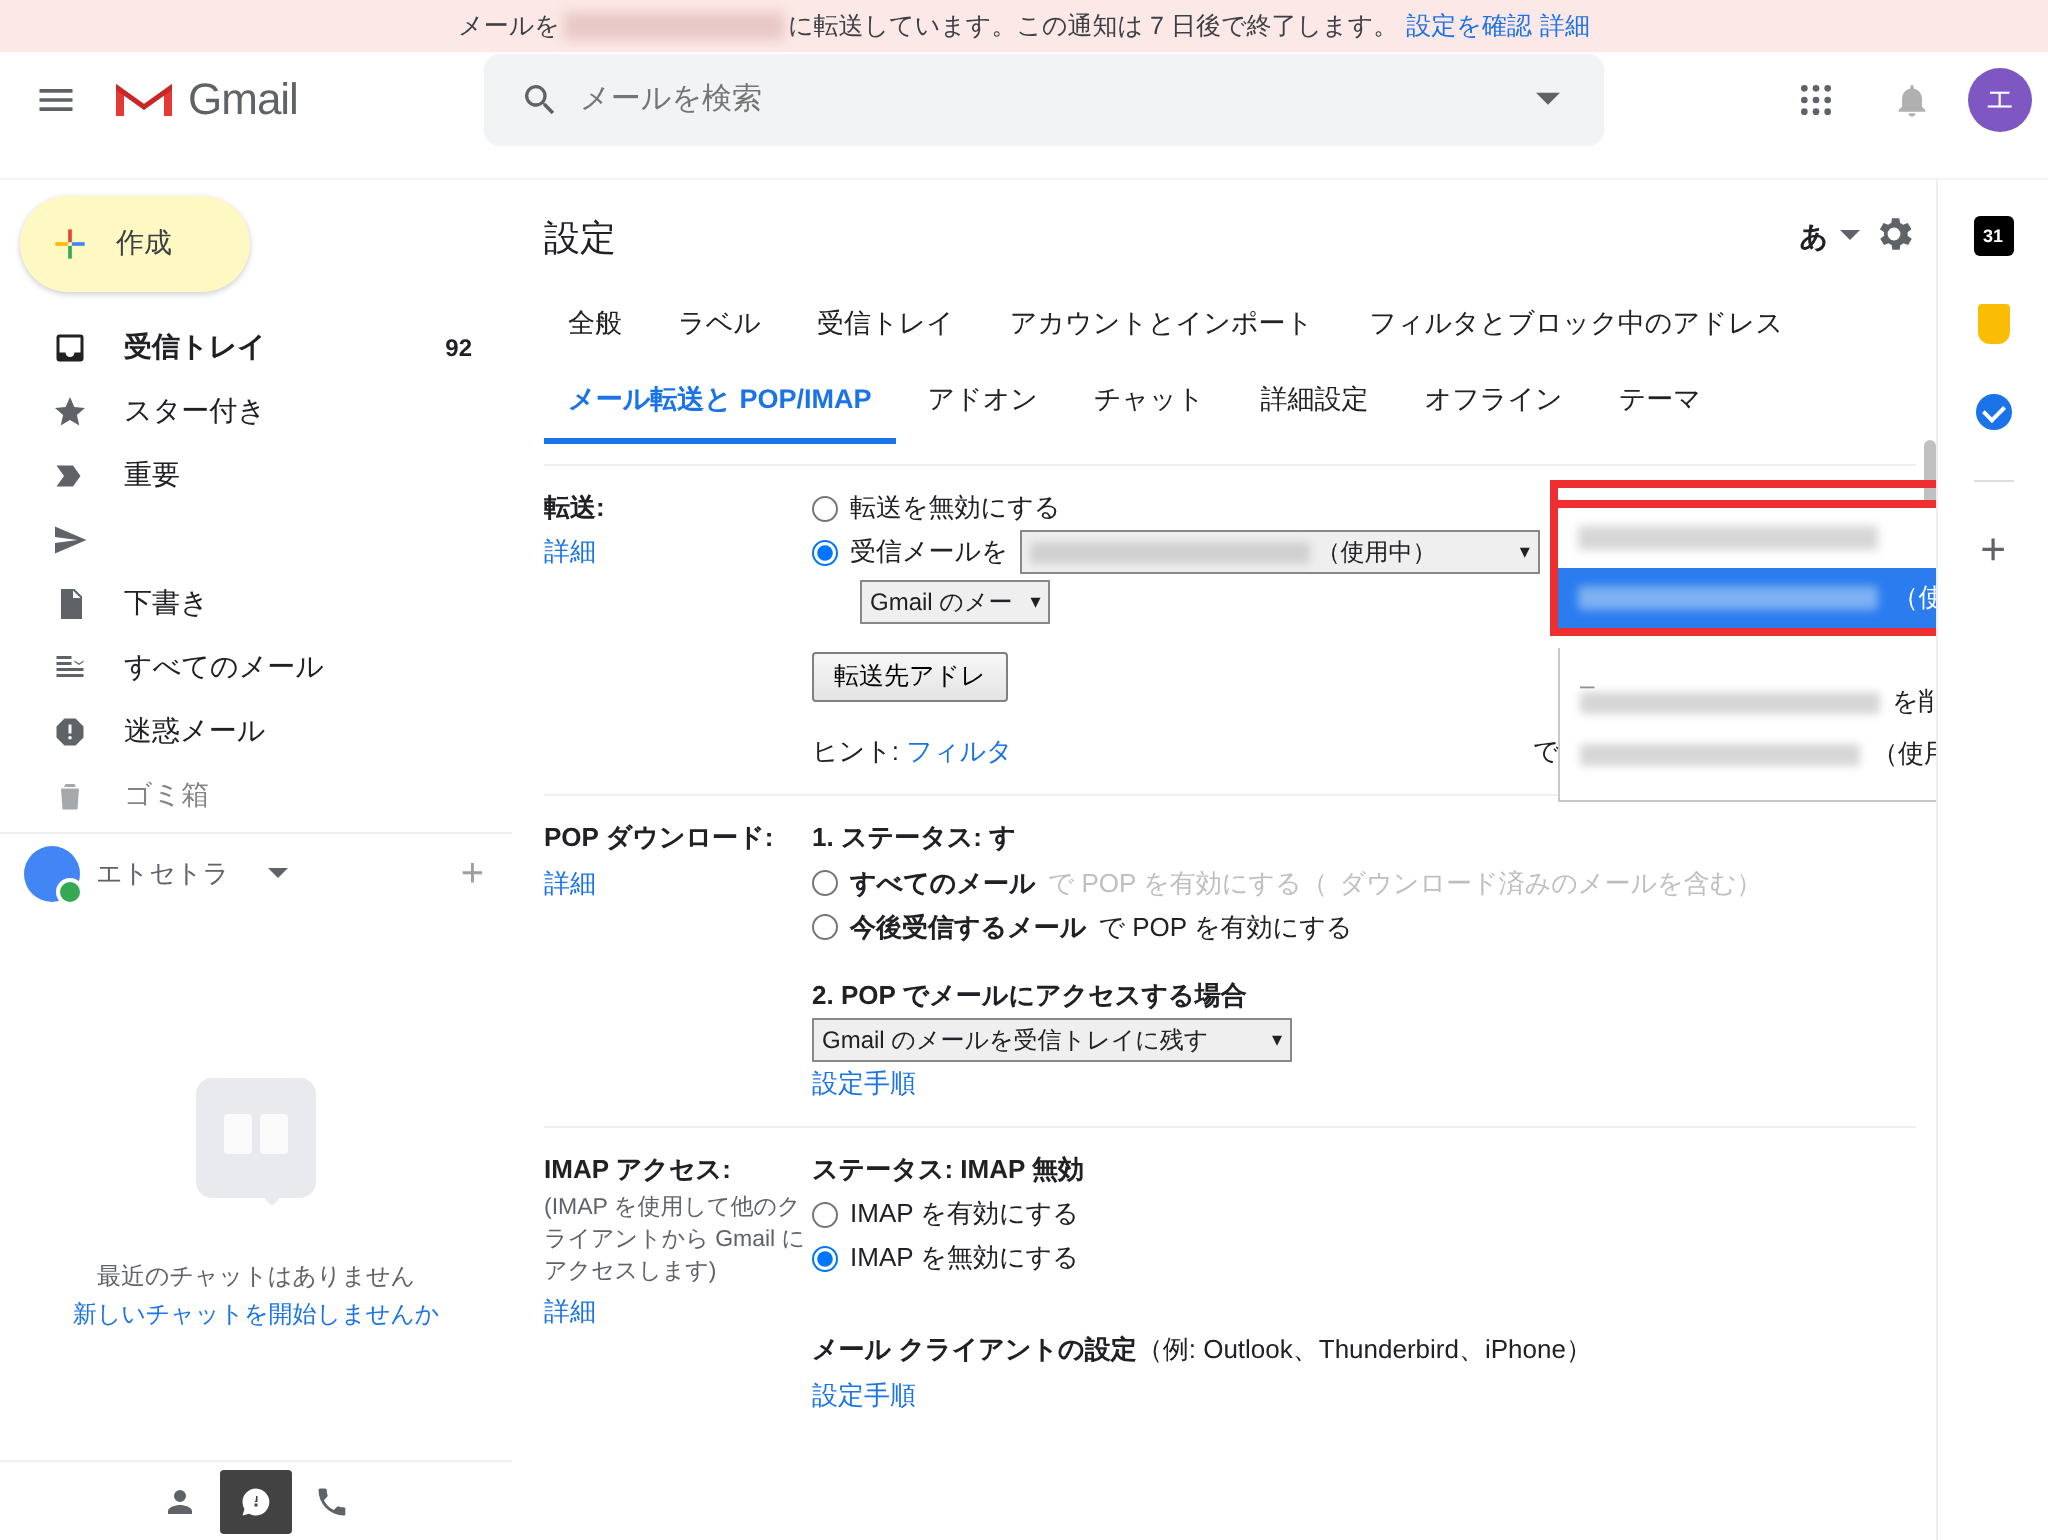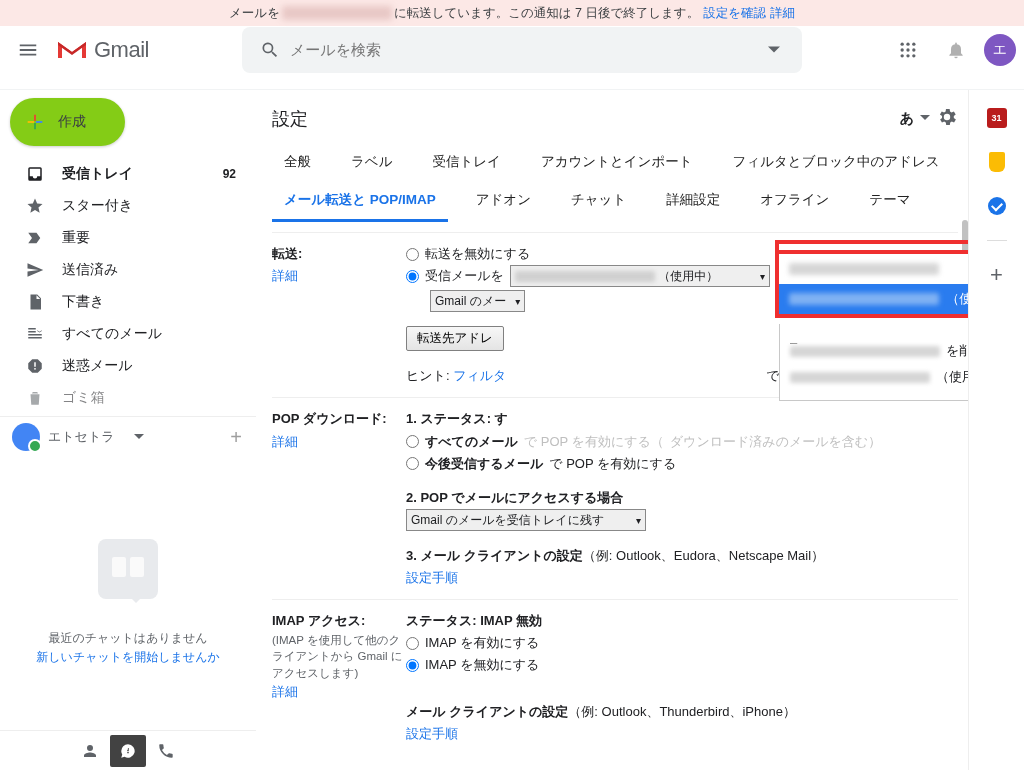--- a/index.html
+++ b/index.html
@@ -21,21 +21,21 @@
 .searchbar .caret{width:40px;display:flex;justify-content:center;cursor:pointer}
 .searchbar .caret svg{width:12px;height:12px;fill:#5f6368}
 .top-spacer{flex:1}
 .top-icons{display:flex;align-items:center;gap:8px}
 .ticon{width:40px;height:40px;display:flex;align-items:center;justify-content:center;border-radius:50%;cursor:pointer}
 .ticon svg{width:20px;height:20px;fill:#5f6368}
 .bell svg{fill:#b0b0b0}
 .avatar{width:32px;height:32px;border-radius:50%;background:#7e57c2;color:#fff;display:flex;align-items:center;justify-content:center;font-size:14px;cursor:pointer}
 .body-row{flex:1;display:flex;min-height:0}
 .sidebar{width:256px;display:flex;flex-direction:column;padding-top:8px}
-.compose{margin:0 0 12px 10px;width:115px;height:48px;border-radius:24px;box-shadow:0 1px 3px rgba(0,0,0,0.2);display:flex;align-items:center;padding-left:14px;gap:12px;cursor:pointer;background:#84cc16}
+.compose{margin:0 0 12px 10px;width:115px;height:48px;border-radius:24px;box-shadow:0 1px 3px rgba(0,0,0,0.2);display:flex;align-items:center;padding-left:14px;gap:12px;cursor:pointer;background:#fef9c3}
 .compose .plus{width:22px;height:22px}
 .compose span{font-size:14px;color:#3c4043}
 .navlist{padding-right:12px}
 .navitem{height:32px;display:flex;align-items:center;padding-left:26px;border-radius:0 16px 16px 0;cursor:pointer;gap:18px}
 .navitem svg{width:18px;height:18px;fill:#5f6368;flex-shrink:0}
 .navitem .lbl{flex:1;font-size:14px;color:#202124}
 .navitem .cnt{font-size:12px;color:#202124;margin-right:8px}
 .navitem.active .lbl,.navitem.active .cnt{font-weight:700}
 .navitem.active svg{fill:#202124}
 .hangouts-hdr{display:flex;align-items:center;padding:4px 14px 4px 12px;margin-top:4px}
@@ -55,21 +55,21 @@
 .htab{width:36px;height:32px;display:flex;align-items:center;justify-content:center;cursor:pointer}
 .htab svg{width:18px;height:18px;fill:#5f6368}
 .htab.active{background:#424242;border-radius:2px}
 .htab.active svg{fill:#fff}
 .main{flex:1;overflow:auto;padding:16px 10px 16px 16px;position:relative}
 .settings-hdr{display:flex;align-items:center;margin-bottom:14px}
 .settings-hdr h1{font-size:18px;font-weight:400;flex:1}
 .settings-hdr .lang{font-size:14px;font-weight:700;margin-right:6px;cursor:pointer}
 .settings-hdr .lang svg{width:10px;height:10px;fill:#5f6368;margin-left:2px}
 .settings-hdr .gear svg{width:22px;height:22px;fill:#5f6368;cursor:pointer}
-.tabs{display:flex;flex-wrap:wrap;gap:16px;margin-bottom:4px}
+.tabs{display:flex;flex-wrap:wrap;gap:4px;margin-bottom:4px}
 .tabs a{padding:8px 12px;font-size:13.5px;color:#1a73e8;text-decoration:none;cursor:pointer}
 .tabs a.plain{color:#222;cursor:default}
 .tabs a.current{color:#1a73e8;border-bottom:3px solid #1a73e8;font-weight:700;padding-bottom:10px}
 .tabrow2{margin-bottom:10px}
 .section{display:flex;border-top:1px solid #eee;padding:10px 0;font-size:13px;line-height:1.7}
 .section:first-of-type{border-top:none}
 .slabel{width:134px;flex-shrink:0;font-weight:700}
 .slabel .sub{font-weight:400;font-size:11.5px;color:#5f6368;line-height:1.4}
 .slabel a{color:#1a73e8;text-decoration:none;font-weight:400}
 .scontent{flex:1}
@@ -87,21 +87,21 @@
 .dd-peek{position:absolute;left:519px;top:150px;width:294px;height:10px;border-left:4px solid #ef2f2f;border-right:4px solid #ef2f2f;border-top:4px solid #ef2f2f;z-index:4}
 .dd-opt{height:30px;display:flex;align-items:center;padding:0 10px;font-size:13px}
 .dd-opt .optblur{display:inline-block;width:150px;height:12px;background:#d6d6d6;filter:blur(2.5px);border-radius:2px}
 .dd-opt.sel{background:#2a7cef;color:#fff}
 .dd-opt.sel .optblur{background:#7fb1f3}
 .dd-extra{position:absolute;left:523px;top:234px;width:286px;background:#fff;border:1px solid #c8c8c8;border-top:none;padding:6px 10px 10px;z-index:3;font-size:13px;line-height:2}
 .dd-extra .erow{display:flex;align-items:center;gap:6px}
 
 .rail{width:56px;border-left:1px solid #eee;display:flex;flex-direction:column;align-items:center;padding-top:18px;gap:24px}
 .rail .ricon{width:20px;height:20px;cursor:pointer;display:flex;align-items:center;justify-content:center}
-.rail .cal{background:#b91c1c;color:#fff;font-size:9px;font-weight:700;border-radius:3px;width:20px;height:20px;display:flex;align-items:center;justify-content:center}
+.rail .cal{background:#000000;color:#fff;font-size:9px;font-weight:700;border-radius:3px;width:20px;height:20px;display:flex;align-items:center;justify-content:center}
 .rail .keep{width:16px;height:20px;background:#fbbc04;border-radius:2px 2px 6px 6px}
 .rail .tasks{width:18px;height:18px;background:#1a73e8;border-radius:50%;position:relative}
 .rail .tasks::after{content:"";position:absolute;left:4px;top:5px;width:8px;height:5px;border-left:2px solid #fff;border-bottom:2px solid #fff;transform:rotate(-45deg)}
 .rail .plusb{font-size:22px;color:#5f6368;font-weight:300}
 .scroll-hint{position:absolute;right:0;top:130px;width:6px;height:90px;background:#c1c1c1;border-radius:3px}
 </style>
 </head>
 <body>
 
 <div class="page">
@@ -192,21 +192,20 @@
         <div class="navitem">
             <svg viewBox="0 0 24 24">
               <path d="M3 5h11l5 7-5 7H3l5-7z"></path>
             </svg>
             <span class="lbl">重要</span>
           </div>
         <div class="navitem">
             <svg viewBox="0 0 24 24">
               <path d="M2 21l21-9L2 3v7l15 2-15 2z"></path>
             </svg>
-            <span class="lbl">送信済み</span>
           </div>
         <div class="navitem">
             <svg viewBox="0 0 24 24">
               <path d="M6 2h9l5 5v15H6zM14 3v5h5"></path>
             </svg>
             <span class="lbl">下書き</span>
           </div>
         <div class="navitem">
             <svg viewBox="0 0 24 24">
               <path d="M21 8V7l-3 2-3-2v1l3 2zM3 4h10v2H3zm0 4h10v2H3zm0 4h18v2H3zm0 4h18v2H3z"></path>
@@ -333,21 +332,20 @@
             </label>
           <label>
               <input type="radio" name="pop" style=""> 
               <b>今後受信するメール</b>
               <span>で POP を有効にする</span>
             </label>
           <div style="margin-top:12px"><b>2. POP でメールにアクセスする場合</b></div>
           <div><span class="selectbox" style="min-width:240px">
                 <span>Gmail のメールを受信トレイに残す</span>
               </span></div>
-          <div style="margin-top:14px"><b>3. メール クライアントの設定</b><span>（例: Outlook、Eudora、Netscape Mail）</span></div>
           <a style="color:#1a73e8;text-decoration:none">設定手順</a>
         </div>
       </div>
 
       <div class="section">
         <div class="slabel">
           <div>IMAP アクセス:</div>
           <div class="sub">(IMAP を使用して他のクライアントから Gmail にアクセスします)</div>
           <a>詳細</a>
         </div>

